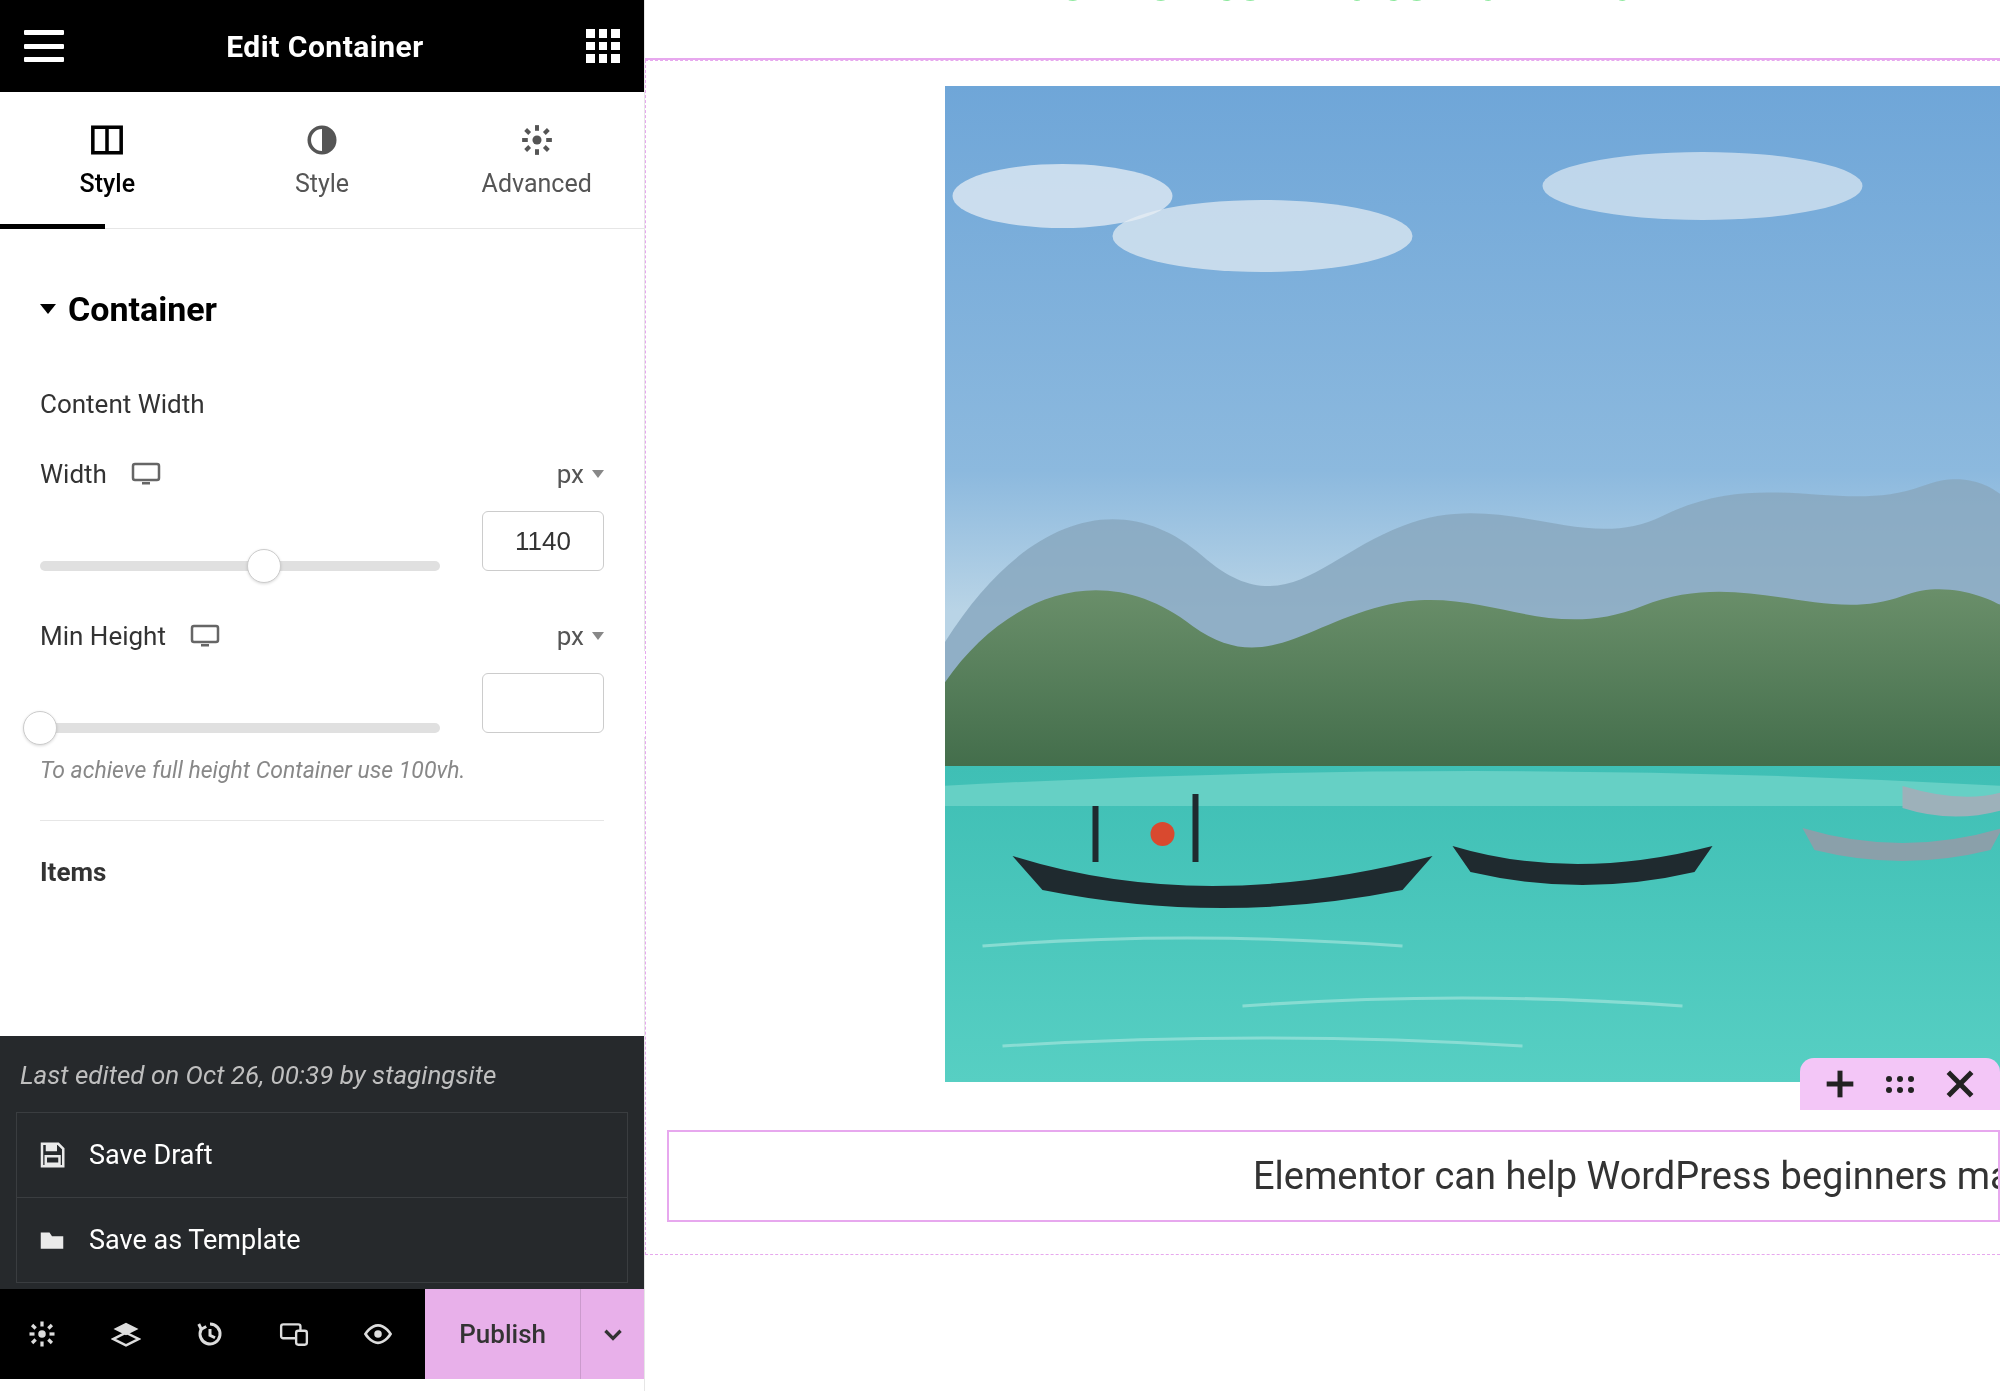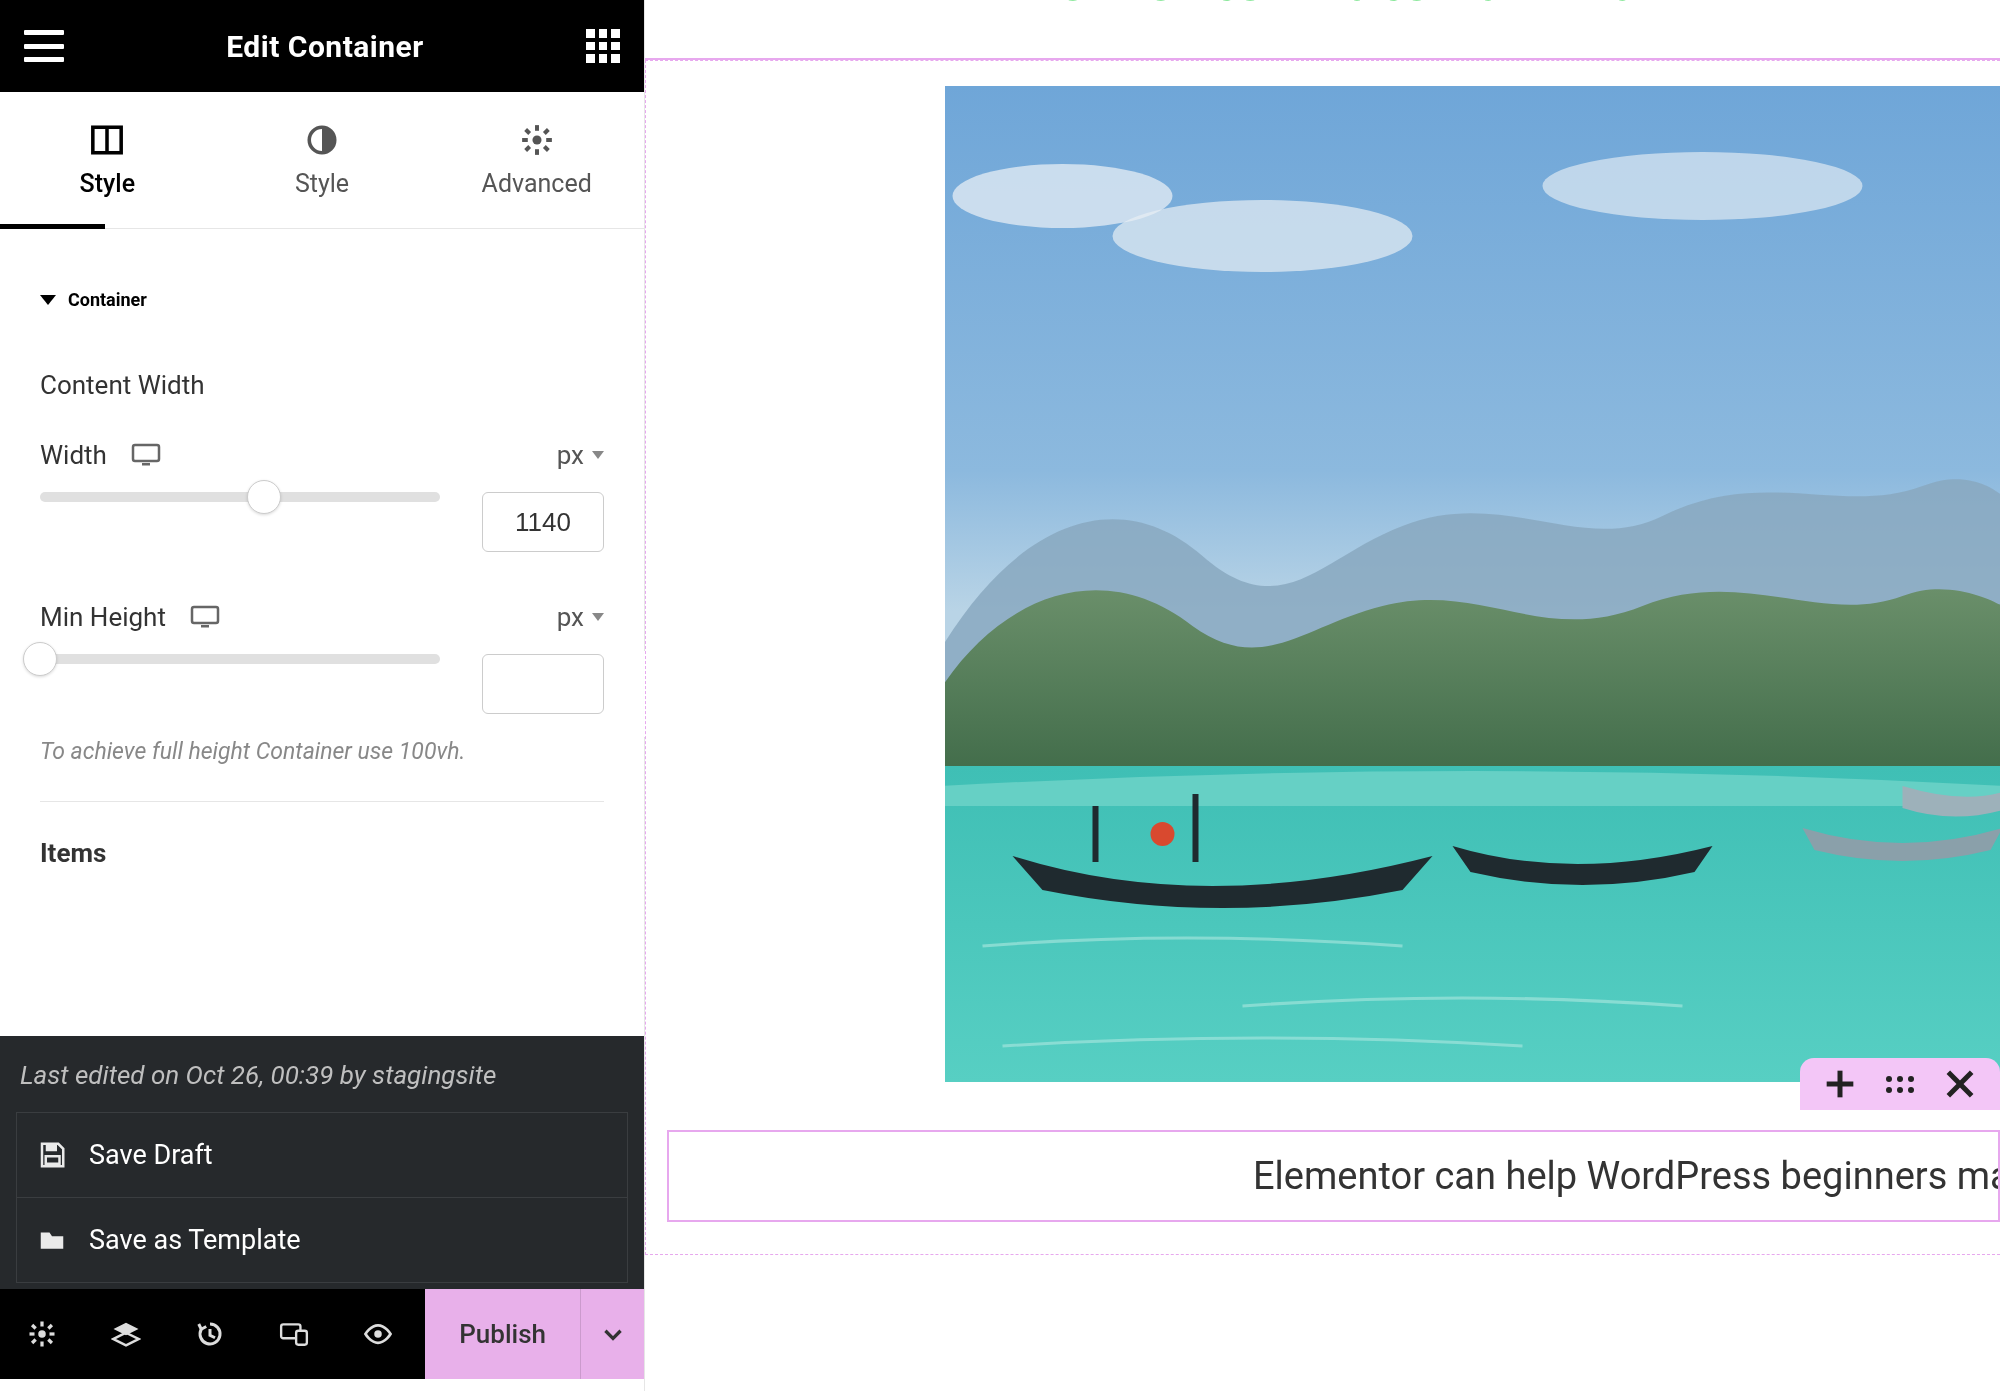--- a/index.html
+++ b/index.html
@@ -16,34 +16,34 @@
 .apps-grid div { background: #fff; }
 
 .tabs { height: 137px; display: flex; border-bottom: 1px solid #e6e6e6; }
 .tab { flex:1; display:flex; flex-direction:column; align-items:center; justify-content:center; gap:12px; cursor:pointer; color:#555; font-size:25px; }
 .tab.active { color:#000; font-weight:500; position:relative; }
 .tab.active::after { content:''; position:absolute; left:0; right:51%; bottom:-1px; height:5px; background:#000; }
 .tab svg { width:34px; height:34px; }
 
 .panel-body { padding: 30px 40px 0 40px; height: calc(100% - 92px - 137px - 90px); overflow: hidden; position:relative; }
 
-.section-header { display:flex; align-items:center; gap:12px; font-size:18px; font-weight:700; margin: 30px 0 60px 0; cursor:pointer; }
+.section-header { display:flex; align-items:center; gap:12px; font-size:34px; font-weight:700; margin: 30px 0 60px 0; cursor:pointer; }
 .caret-down { width:0; height:0; border-left:8px solid transparent; border-right:8px solid transparent; border-top:10px solid #000; }
 
 .row { display:flex; align-items:center; justify-content:space-between; margin-bottom: 40px; }
 .row-label { font-size:26px; color:#333; display:flex; align-items:center; gap:24px; }
 .row-label svg { width:30px; height:24px; fill:#666; }
 
 .select-box { width: 295px; height: 60px; border:1px solid #ccc; border-radius:6px; display:flex; align-items:center; justify-content:space-between; padding:0 20px; font-size:25px; color:#333; cursor:pointer; }
 .select-caret { width:0; height:0; border-left:7px solid transparent; border-right:7px solid transparent; border-top:9px solid #666; }
 
 .unit-picker { display:flex; align-items:center; gap:8px; font-size:26px; color:#555; cursor:pointer; }
 .unit-caret { width:0; height:0; border-left:6px solid transparent; border-right:6px solid transparent; border-top:8px solid #888; }
 
-.slider-row { display:flex; align-items:flex-start; gap:42px; margin-bottom:50px; }
+.slider-row { display:flex; align-items:flex-end; gap:42px; margin-bottom:50px; }
 .slider-track { position:relative; flex:1; height:10px; background:#e0e0e0; border-radius:5px; cursor:pointer; }
 .slider-thumb { position:absolute; top:50%; transform:translate(-50%,-50%); width:34px; height:34px; background:#fff; border:1px solid #ccc; border-radius:50%; box-shadow:0 1px 3px rgba(0,0,0,.15); }
 .num-input { width:122px; height:60px; border:1px solid #ccc; border-radius:6px; font-size:26px; text-align:center; color:#333; }
 
 .hint { font-size:23px; font-style:italic; color:#888; margin: -4px 0 36px 0; }
 .divider { height:1px; background:#e6e6e6; margin: 0 0 36px 0; }
 .items-heading { font-size:26px; font-weight:700; color:#333; margin-bottom:20px; }
 
 
 .save-popover { position:absolute; left:0; right:0; bottom:90px; background:#26292c; color:#c9c9c9; padding: 24px 16px 18px 16px; }

